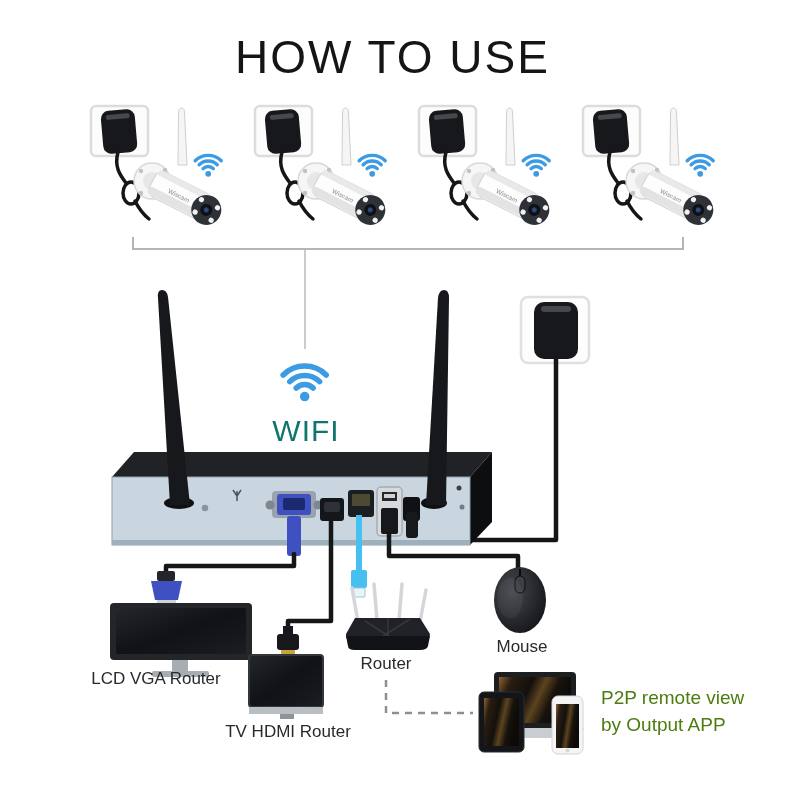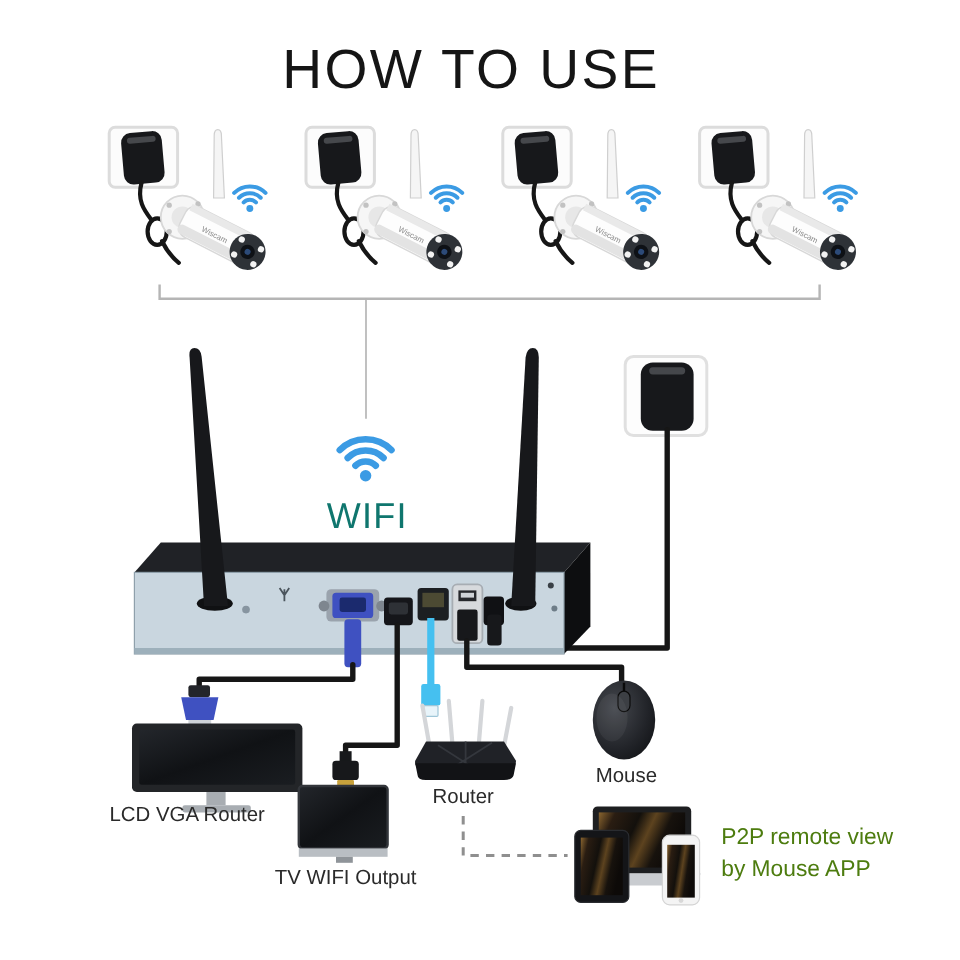--- a/index.html
+++ b/index.html
@@ -232,21 +232,21 @@
       <rect x="552" y="696" width="31" height="58" rx="6" fill="#f4f4f4" stroke="#d4d4d4"></rect>
       <rect x="556" y="704" width="23" height="44" fill="url(#vid)"></rect>
       <circle cx="567.5" cy="750.5" r="2" fill="#d8d8d8"></circle>
     </g>
   </g>
 </svg>
 
 <div class="title">HOW TO USE</div>
 <div class="wifi-word">WIFI</div>
 <div class="lbl" style="left:56px;top:669px;width:200px;">LCD VGA Router</div>
-<div class="lbl" style="left:188px;top:722px;width:200px;">TV WIFI Output</div>
+<div class="lbl" style="left:188px;top:722px;width:200px;">TV HDMI Router</div>
 <div class="lbl" style="left:286px;top:654px;width:200px;">Router</div>
 <div class="lbl" style="left:422px;top:637px;width:200px;">Mouse</div>
 <div class="p2p">
   <div>P2P remote view</div>
-  <div>by Mouse APP</div>
+  <div>by Output APP</div>
 </div>
 
 </div>
 
 </body></html>

